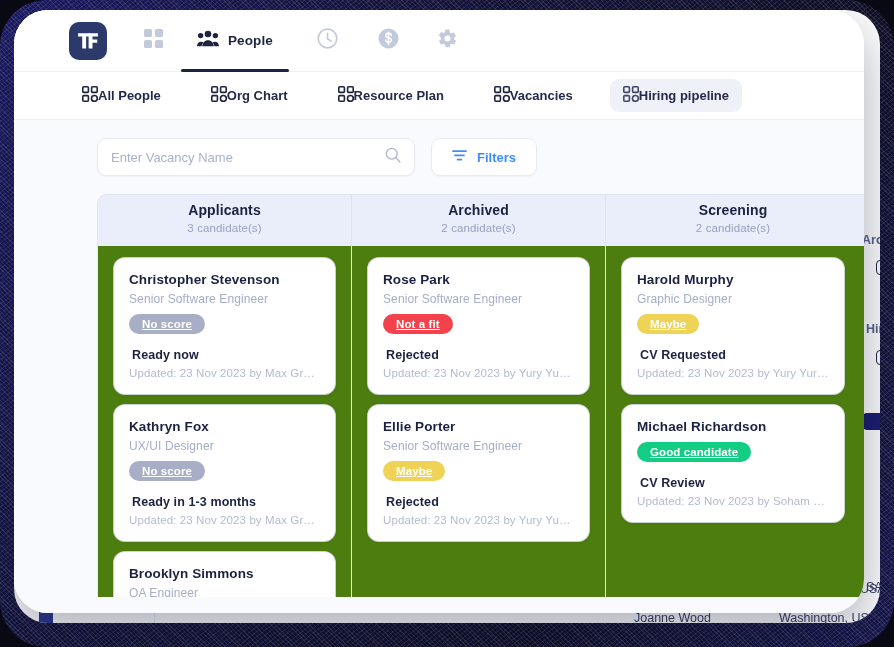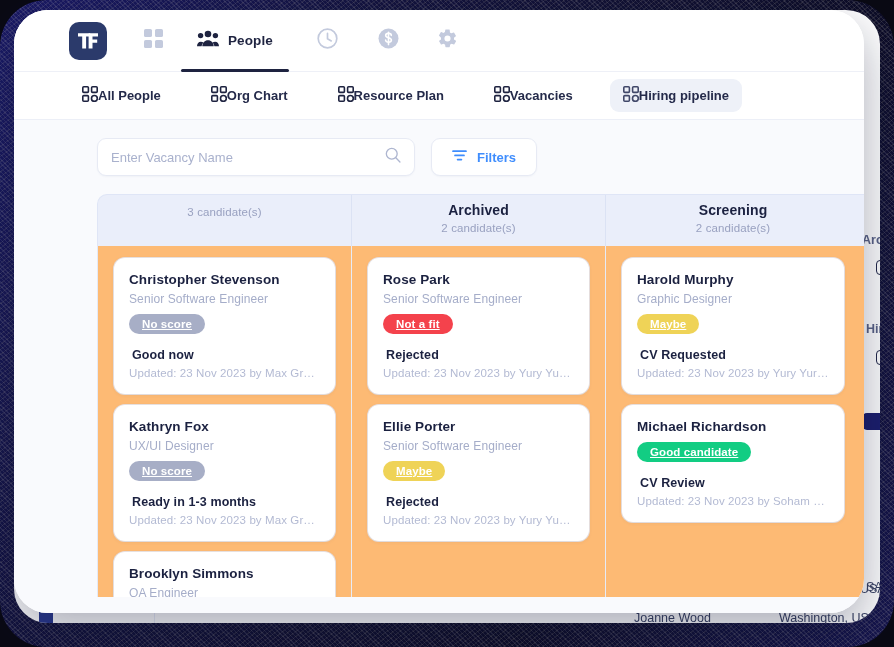--- a/index.html
+++ b/index.html
@@ -245,21 +245,21 @@
   .col-count {
     font-size: 11.5px;
     color: #99a1c0;
     margin-top: 4px;
     letter-spacing: .1px;
   }
 
   #board-body {
     display: flex;
     height: 351px;
-    background: #fdba74;
+    background: #4d7c0f;
     border-left: 1px solid #e4e9f6;
     border-right: 1px solid #e4e9f6;
     overflow: hidden;
   }
   .col-body {
     width: 254px;
     flex: none;
     border-right: 1px solid #e6ebf7;
     padding: 12px 16px 0 16px;
     overflow: hidden;
@@ -491,41 +491,42 @@
           </svg>
         </span>
         <span>Filters</span>
       </div>
     </div>
 
     <div id="board">
 
       <div id="board-head">
         <div class="col-head">
+          <div class="col-title">Applicants</div>
           <div class="col-count">3 candidate(s)</div>
         </div>
         <div class="col-head">
           <div class="col-title">Archived</div>
           <div class="col-count">2 candidate(s)</div>
         </div>
         <div class="col-head">
           <div class="col-title">Screening</div>
           <div class="col-count">2 candidate(s)</div>
         </div>
       </div>
 
       <div id="board-body">
 
         <div class="col-body">
 
           <div class="card">
             <div class="card-name">Christopher Stevenson</div>
             <div class="card-role">Senior Software Engineer</div>
             <div class="badge gray">No score</div>
-            <div class="card-status">Good now</div>
+            <div class="card-status">Ready now</div>
             <div class="card-updated">Updated: 23 Nov 2023 by Max Green</div>
           </div>
 
           <div class="card">
             <div class="card-name">Kathryn Fox</div>
             <div class="card-role">UX/UI Designer</div>
             <div class="badge gray">No score</div>
             <div class="card-status">Ready in 1-3 months</div>
             <div class="card-updated">Updated: 23 Nov 2023 by Max Green</div>
           </div>

